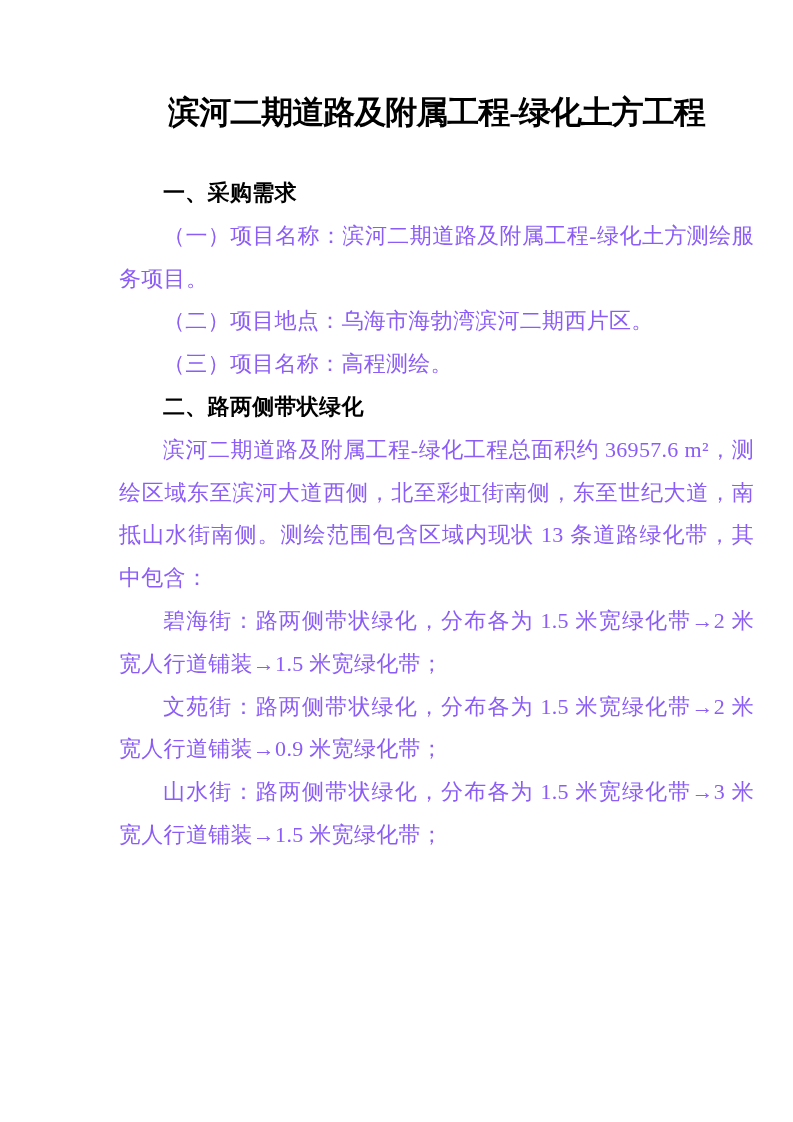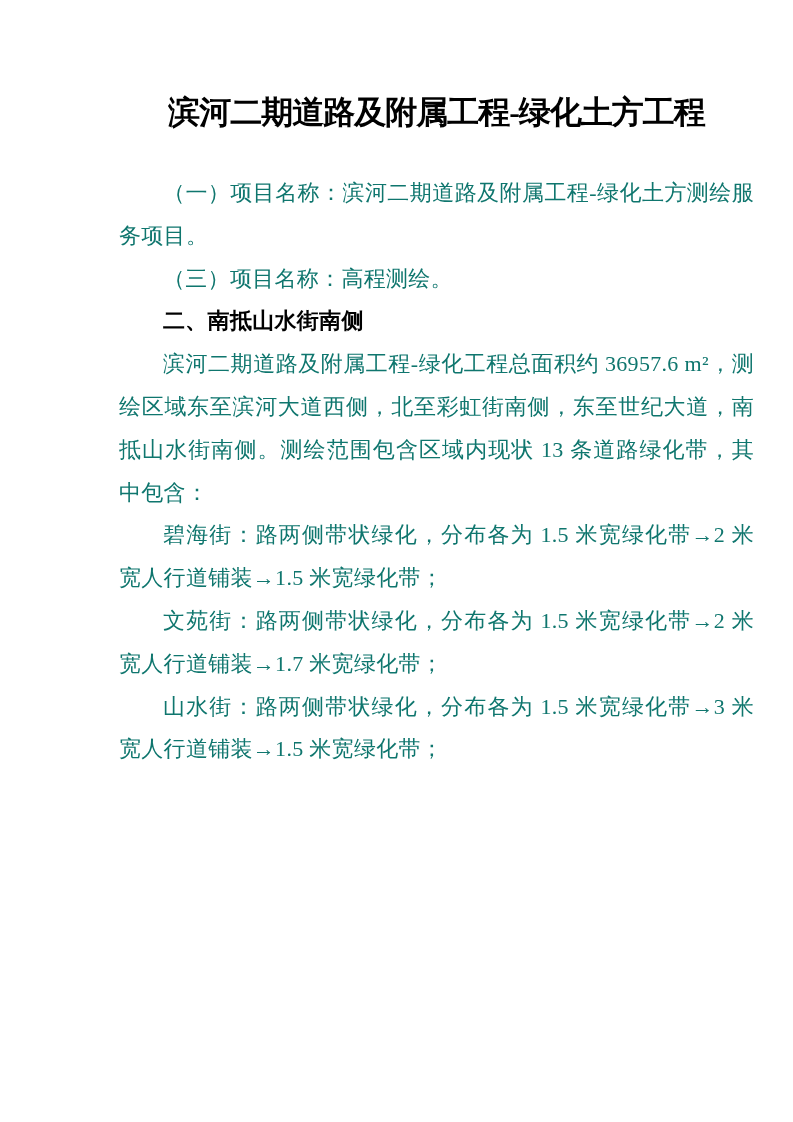--- a/index.html
+++ b/index.html
@@ -42,38 +42,40 @@
   }
   .para {
     margin: 0;
     font-family: "Liberation Serif", "DejaVu Serif", serif;
     font-weight: normal;
     font-size: 22px;
     line-height: 42.8px;
     letter-spacing: 0.3px;
     text-align: justify;
     text-indent: 2em;
-    color: #0f766e;
+    color: #8b5cf6;
   }
 </style>
 </head>
 <body>
 
 <div class="page">
 
   <h1 class="doc-title">
     <span class="title-line">滨河二期道路及附属工程-绿化土方工程</span>
   </h1>
 
   <section>
+    <h2 class="section-heading">一、采购需求</h2>
     <p class="para">（一）项目名称：滨河二期道路及附属工程-绿化土方测绘服务项目。</p>
+    <p class="para">（二）项目地点：乌海市海勃湾滨河二期西片区。</p>
     <p class="para">（三）项目名称：高程测绘。</p>
   </section>
 
   <section>
-    <h2 class="section-heading">二、南抵山水街南侧</h2>
+    <h2 class="section-heading">二、路两侧带状绿化</h2>
     <p class="para">滨河二期道路及附属工程-绿化工程总面积约 36957.6 m²，测绘区域东至滨河大道西侧，北至彩虹街南侧，东至世纪大道，南抵山水街南侧。测绘范围包含区域内现状 13 条道路绿化带，其中包含：</p>
     <p class="para">碧海街：路两侧带状绿化，分布各为 1.5 米宽绿化带→2 米宽人行道铺装→1.5 米宽绿化带；</p>
-    <p class="para">文苑街：路两侧带状绿化，分布各为 1.5 米宽绿化带→2 米宽人行道铺装→1.7 米宽绿化带；</p>
+    <p class="para">文苑街：路两侧带状绿化，分布各为 1.5 米宽绿化带→2 米宽人行道铺装→0.9 米宽绿化带；</p>
     <p class="para">山水街：路两侧带状绿化，分布各为 1.5 米宽绿化带→3 米宽人行道铺装→1.5 米宽绿化带；</p>
   </section>
 
 </div>
 
 </body></html>

